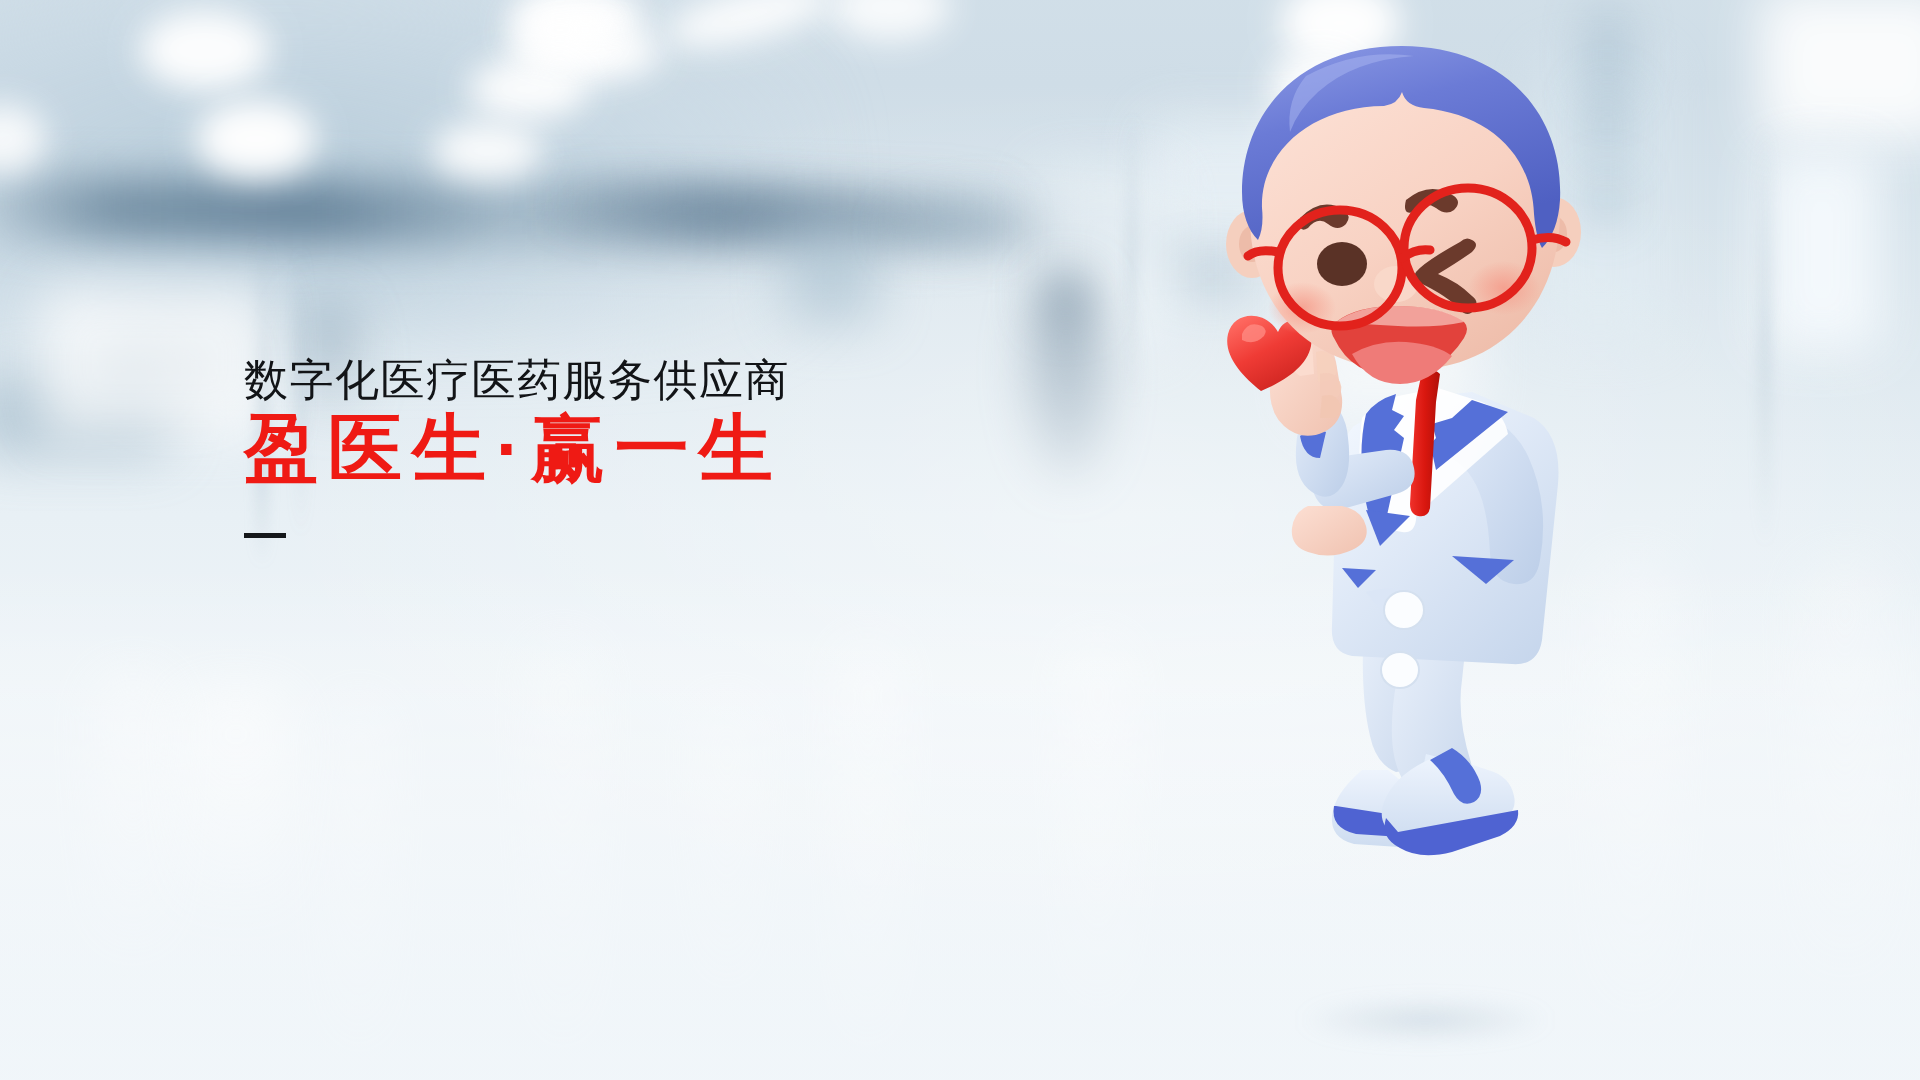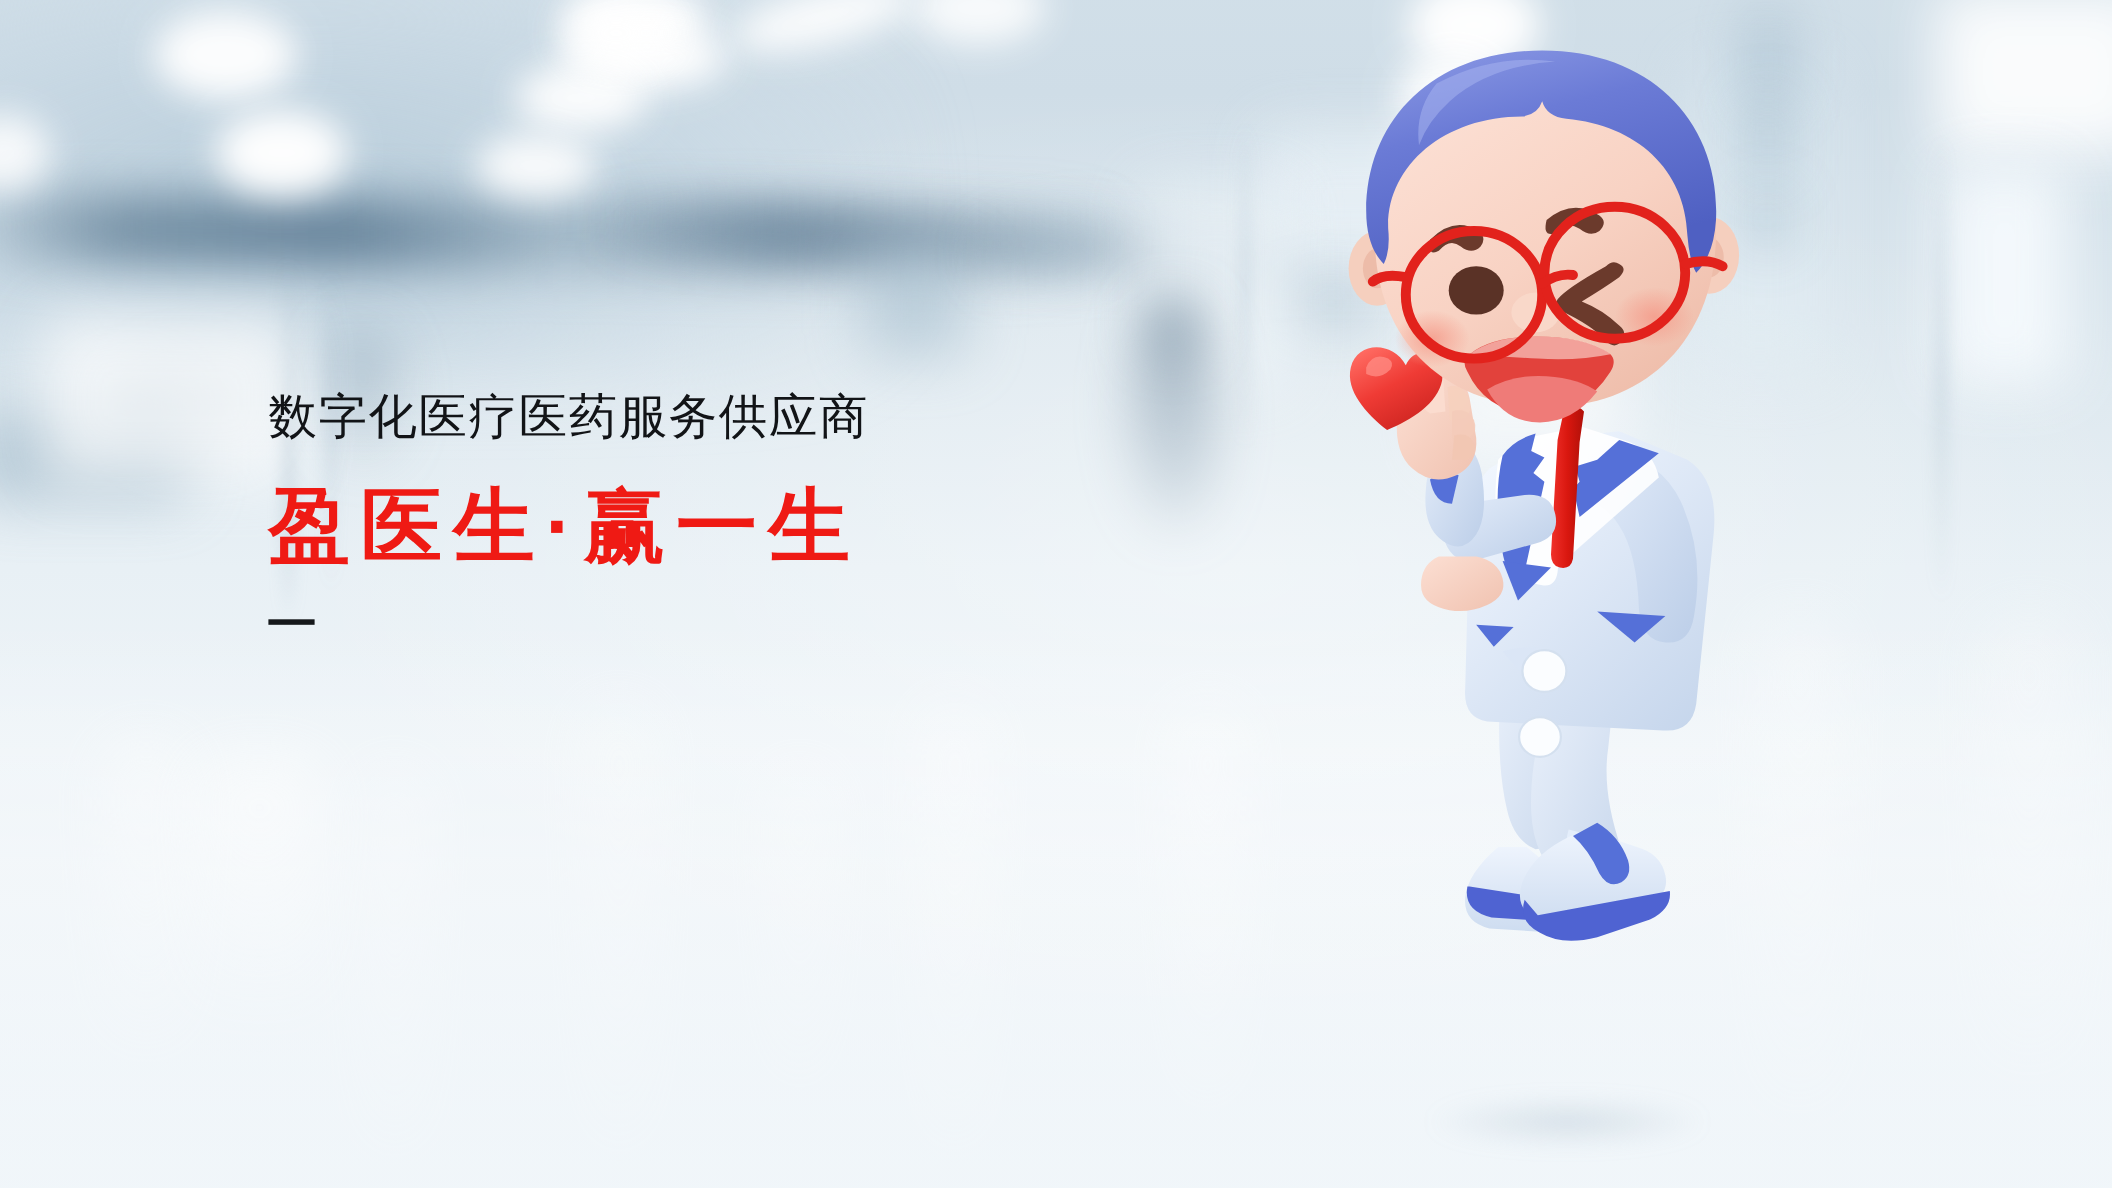--- a/index.html
+++ b/index.html
@@ -134,21 +134,21 @@
   .headline-cn {
     font-size: 44px;
     line-height: 1.08;
     letter-spacing: 1.5px;
     color: #121417;
     font-weight: 400;
     white-space: nowrap;
   }
 
   .headline-red {
-    margin-top: 36px;
+    margin-top: 6px;
     font-size: 74px;
     line-height: 1.05;
     letter-spacing: 10px;
     color: #ef1a14;
     font-weight: 700;
     white-space: nowrap;
   }
 
   .rule {
     margin-top: 46px;

